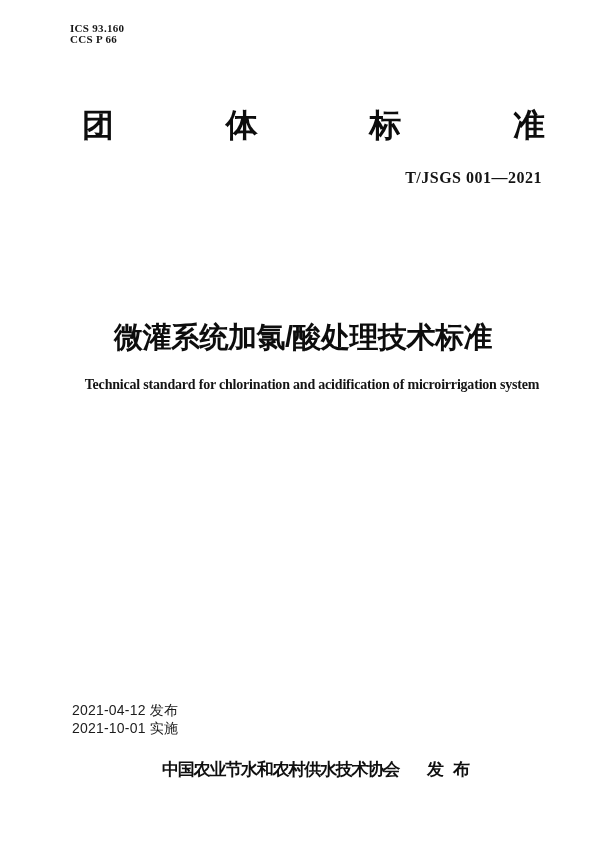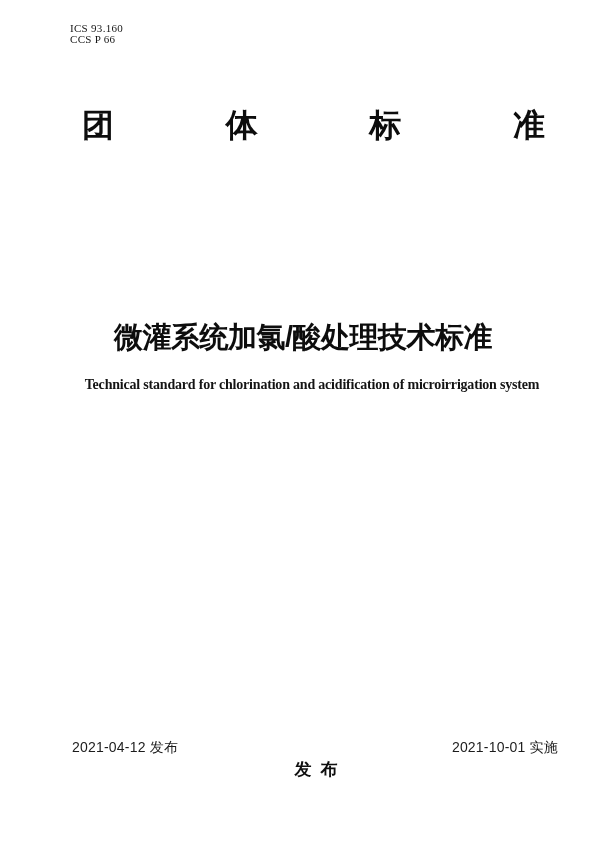--- a/index.html
+++ b/index.html
@@ -16,21 +16,21 @@
     overflow: hidden;
     font-family: "Liberation Sans", sans-serif;
   }
 
   
   .ics-block {
     position: absolute;
     left: 70px;
     top: 23px;
     font-family: "Liberation Serif", serif;
-    font-weight: normal;
+    font-weight: bold;
     font-size: 11px;
     line-height: 10.5px;
     letter-spacing: 0.3px;
     color: #161616;
   }
 
   
   .doc-type {
     position: absolute;
     left: 82px;
@@ -83,27 +83,28 @@
     font-size: 14px;
     letter-spacing: -0.2px;
     color: #141414;
     white-space: nowrap;
   }
 
   
   .dates-row {
     position: absolute;
     left: 72px;
-    top: 739px;
+    top: 702px;
     width: 486px;
     display: flex;
     justify-content: space-between;
     font-size: 14px;
     letter-spacing: 0.2px;
     color: #1c1c1c;
+    flex-direction: column;
   }
 
   
   .publisher-row {
     position: absolute;
     left: 16px;
     top: 758px;
     width: 600px;
     display: flex;
     justify-content: center;
@@ -132,30 +133,32 @@
     <div>CCS P 66</div>
   </div>
 
   <div class="doc-type">
     <span>团</span>
     <span>体</span>
     <span>标</span>
     <span>准</span>
   </div>
 
+  <div class="doc-number">T/JSGS 001—2021</div>
 
   <div class="cn-title">微灌系统加氯/酸处理技术标准</div>
 
   <div class="en-title">Technical standard for chlorination and acidification of microirrigation system</div>
 
   <div class="dates-row">
     <span>2021-04-12 发布</span>
     <span>2021-10-01 实施</span>
   </div>
 
   <div class="publisher-row">
+    <span class="publisher-name">中国农业节水和农村供水技术协会</span>
     <span class="publish-label">
       <span>发</span>
       <span>布</span>
     </span>
   </div>
 
 </div>
 
 </body></html>

